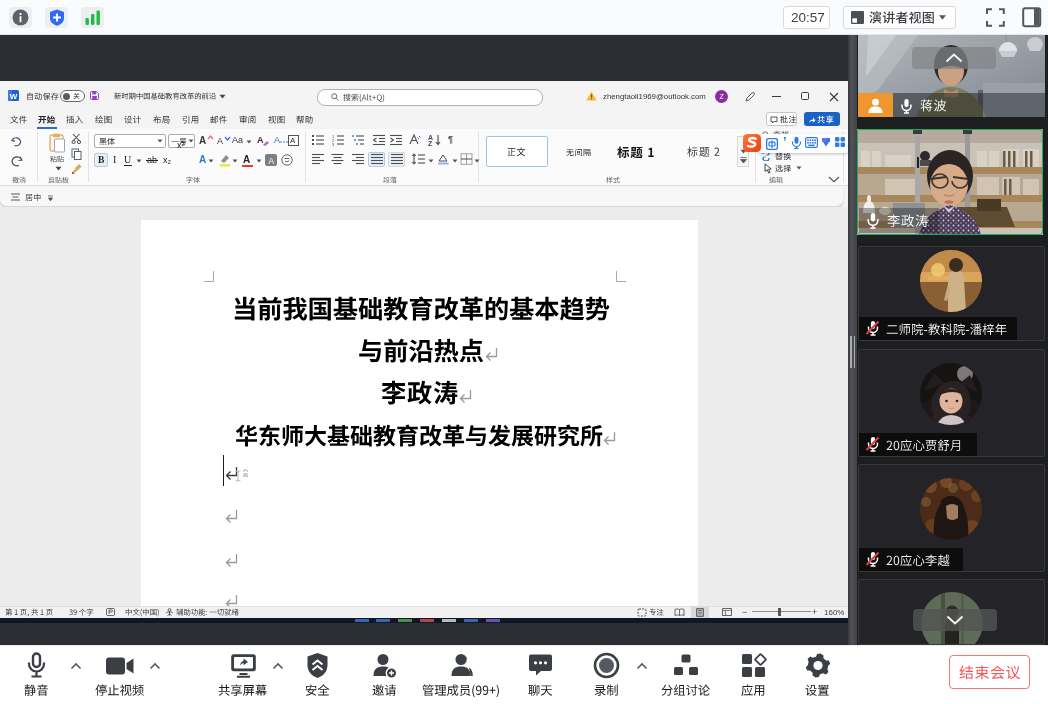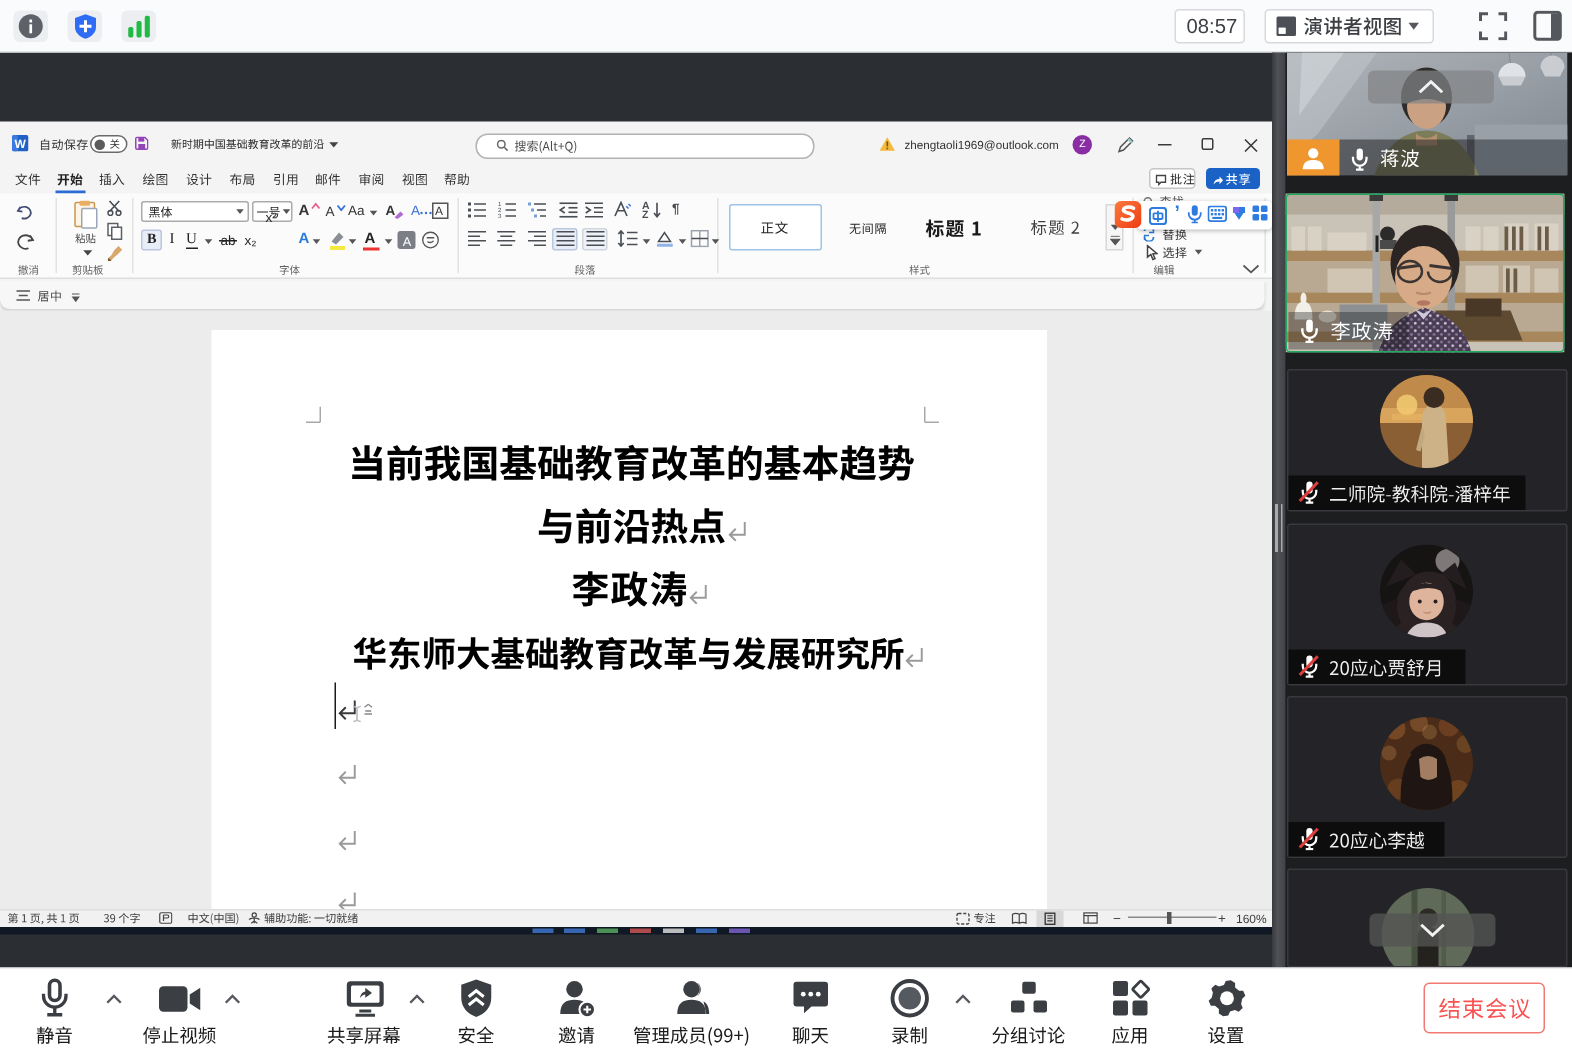--- a/index.html
+++ b/index.html
@@ -19,21 +19,21 @@
     <rect x="4" y="7.5" width="8" height="2" fill="#fff"></rect>
   </svg>
 <svg class="abs" style="left:84px;top:9px" width="18" height="17" viewBox="0 0 18 17">
     <g fill="#21ba45">
       <rect x="1.5" y="9" width="3.4" height="7" rx="1.2"></rect>
       <rect x="7" y="5" width="3.4" height="11" rx="1.2"></rect>
       <rect x="12.5" y="1.5" width="3.4" height="14.5" rx="1.2"></rect>
     </g>
   </svg>
 <div class="abs" style="left:783px;top:6px;width:47px;height:23px;border:1px solid #d7d9dc;border-radius:3px;background:#fff"></div>
-<div style="position:absolute;left:791px;top:10px;font:400 13.5px 'Liberation Sans', sans-serif;color:#3b3e43;white-space:nowrap">08:57</div>
+<div style="position:absolute;left:791px;top:10px;font:400 13.5px 'Liberation Sans', sans-serif;color:#3b3e43;white-space:nowrap">20:57</div>
 <div class="abs" style="left:843px;top:6px;width:113px;height:23px;border:1px solid #d7d9dc;border-radius:3px;background:#fff"></div>
 <svg class="abs" style="left:850px;top:10px" width="15" height="15" viewBox="0 0 15 15">
     <path d="M2 1 H13 A1 1 0 0 1 14 2 V13 A1 1 0 0 1 13 14 H2 A1 1 0 0 1 1 13 V2 A1 1 0 0 1 2 1 Z M2.5 8.5 V12.5 H7 V8.5 Z" fill="#4c5056" fill-rule="evenodd"></path>
     <rect x="2.5" y="8.5" width="4.5" height="4" fill="#fff"></rect>
   </svg>
 <svg style="position:absolute;left:869px;top:12.1px;overflow:visible" width="66.0" height="14.3" viewBox="0 -10.4 66.0 14.3">
     <path fill="#3b3e43" d="M6.2 -1.3C5.5 -0.7 4.3 -0.2 3.3 0.1C3.5 0.3 4 0.8 4.2 1C5.3 0.6 6.6 -0.1 7.4 -0.8ZM1.2 -9.9C1.8 -9.5 2.8 -9 3.2 -8.7L3.9 -9.6C3.4 -10 2.5 -10.5 1.9 -10.8ZM0.4 -6.4C1.1 -6.1 2 -5.5 2.4 -5.2L3.1 -6.2C2.6 -6.5 1.7 -7 1.1 -7.3ZM0.8 0 1.8 0.8C2.5 -0.4 3.1 -2 3.7 -3.3L2.7 -4.1C2.1 -2.6 1.3 -1 0.8 0ZM6.9 -10.8C7 -10.5 7.2 -10.2 7.3 -9.8H4V-7.6H4.9V-6.8H7.4V-6H4.4V-1.4H9.5L8.6 -0.8C9.6 -0.2 10.8 0.5 11.4 1L12.3 0.3C11.7 -0.2 10.5 -0.9 9.6 -1.4H11.6V-6H8.5V-6.8H11.1V-7.6H12.1V-9.8H8.7C8.5 -10.2 8.3 -10.7 8.1 -11.1ZM5.1 -7.8V-8.8H10.9V-7.8ZM5.5 -3.3H7.4V-2.3H5.5ZM8.5 -3.3H10.5V-2.3H8.5ZM5.5 -5.1H7.4V-4.1H5.5ZM8.5 -5.1H10.5V-4.1H8.5Z M14.4 -10.1C15.1 -9.5 15.9 -8.5 16.3 -7.9L17.2 -8.7C16.8 -9.3 15.9 -10.2 15.3 -10.8ZM13.7 -6.9V-5.7H15.4V-1.5C15.4 -0.9 15 -0.5 14.7 -0.3C14.9 -0 15.3 0.5 15.4 0.8C15.6 0.5 15.9 0.2 18.1 -1.5C17.9 -1.8 17.7 -2.2 17.6 -2.6L16.6 -1.8V-6.9ZM22.8 -7.3V-4.5H20.8V-5V-7.3ZM19.5 -11V-8.5H17.8V-7.3H19.5V-5V-4.5H17.6V-3.3H19.4C19.3 -1.9 18.8 -0.6 17.7 0.3C18 0.5 18.4 0.8 18.6 1.1C20 0 20.5 -1.6 20.7 -3.3H22.8V1.1H24V-3.3H25.7V-4.5H24V-7.3H25.5V-8.5H24V-11H22.8V-8.5H20.8V-11Z M37.1 -10.6C36.7 -10 36.2 -9.4 35.7 -8.9V-9.4H32.7V-11H31.4V-9.4H28.2V-8.4H31.4V-6.9H27.1V-5.8H31.9C30.3 -4.8 28.6 -4 26.7 -3.4C27 -3.1 27.3 -2.6 27.5 -2.4C28.3 -2.7 29 -3 29.7 -3.3V1.1H30.9V0.7H35.9V1.1H37.2V-4.6H32.1C32.7 -5 33.3 -5.4 33.9 -5.8H38.7V-6.9H35.3C36.4 -7.8 37.4 -8.9 38.2 -10ZM32.7 -6.9V-8.4H35.2C34.7 -7.9 34.1 -7.4 33.5 -6.9ZM30.9 -1.5H35.9V-0.4H30.9ZM30.9 -2.5V-3.5H35.9V-2.5Z M45.4 -10.4V-3.4H46.5V-9.3H50.3V-3.4H51.5V-10.4ZM47.8 -8.4V-6.1C47.8 -4 47.4 -1.5 44.1 0.2C44.4 0.4 44.8 0.9 44.9 1.1C46.7 0.2 47.7 -1.1 48.3 -2.4V-0.3C48.3 0.6 48.7 0.9 49.6 0.9H50.7C51.9 0.9 52.1 0.3 52.2 -1.7C51.9 -1.8 51.5 -1.9 51.2 -2.2C51.2 -0.4 51.1 0 50.7 0H49.8C49.5 0 49.4 -0.1 49.4 -0.5V-3.6H48.7C48.9 -4.4 49 -5.3 49 -6V-8.4ZM41.5 -10.4C41.9 -9.9 42.4 -9.2 42.6 -8.8H40.4V-7.6H43.3C42.6 -6.1 41.3 -4.5 40 -3.7C40.2 -3.4 40.5 -2.8 40.6 -2.4C41 -2.8 41.5 -3.2 41.9 -3.7V1.1H43.1V-4.3C43.5 -3.7 43.9 -3.1 44.2 -2.7L45 -3.7C44.7 -4 43.9 -5 43.4 -5.5C44 -6.4 44.5 -7.4 44.8 -8.4L44.2 -8.8L43.9 -8.8H42.8L43.6 -9.3C43.4 -9.8 42.9 -10.5 42.4 -10.9Z M57.6 -3.6C58.6 -3.3 60 -2.9 60.7 -2.5L61.2 -3.3C60.5 -3.7 59.1 -4.1 58.1 -4.3ZM56.3 -1.9C58.1 -1.7 60.4 -1.2 61.6 -0.7L62.2 -1.6C60.9 -2 58.6 -2.5 56.9 -2.7ZM53.8 -10.4V1.1H55V0.6H63.6V1.1H64.8V-10.4ZM55 -0.5V-9.3H63.6V-0.5ZM58.1 -9.2C57.5 -8.2 56.4 -7.2 55.3 -6.6C55.5 -6.4 55.9 -6 56.1 -5.8C56.5 -6 56.8 -6.3 57.1 -6.6C57.5 -6.2 57.9 -5.9 58.4 -5.6C57.3 -5.2 56.2 -4.8 55.1 -4.6C55.3 -4.4 55.5 -3.9 55.6 -3.6C56.9 -3.9 58.2 -4.4 59.4 -5C60.4 -4.4 61.6 -4 62.8 -3.8C63 -4 63.3 -4.5 63.5 -4.7C62.4 -4.9 61.4 -5.2 60.4 -5.6C61.3 -6.2 62.1 -7 62.7 -7.8L62 -8.2L61.8 -8.2H58.7C58.8 -8.4 59 -8.6 59.2 -8.9ZM57.8 -7.2 60.9 -7.2C60.5 -6.8 60 -6.4 59.4 -6.1C58.8 -6.4 58.2 -6.8 57.8 -7.2Z"></path>
   </svg>
 <svg class="abs" style="left:938px;top:14px" width="9" height="7" viewBox="0 0 9 7">
     <path d="M1 1.2 H8 L4.5 5.8 Z" fill="#55585d"></path>

